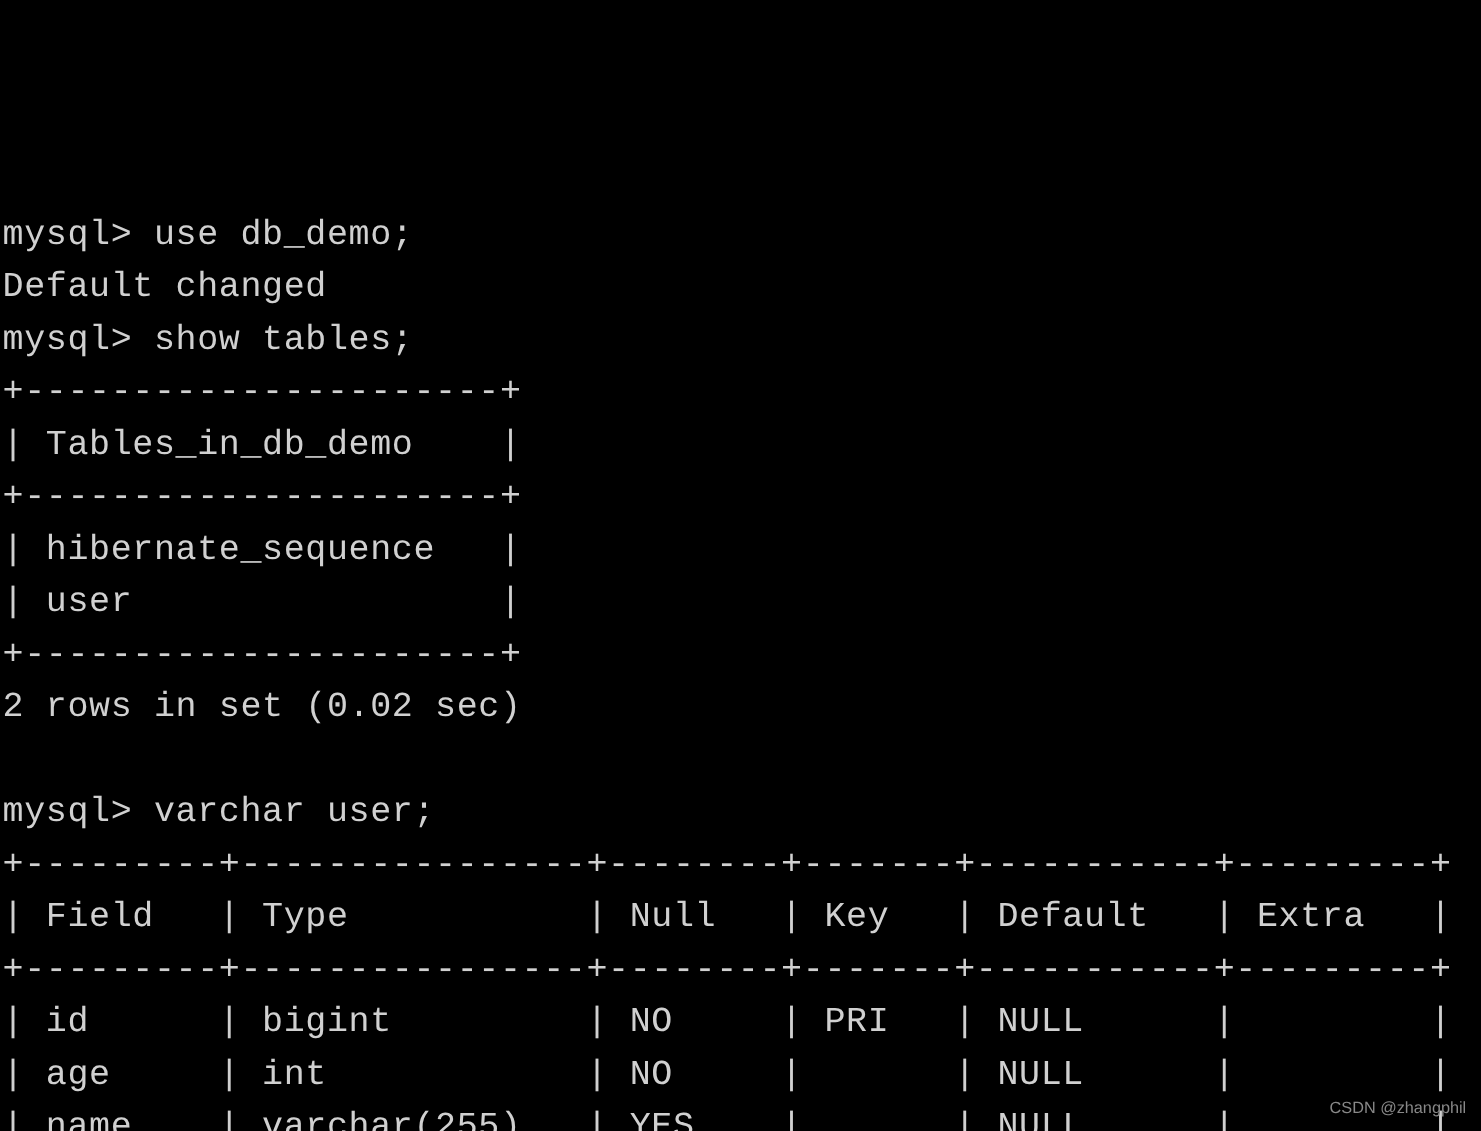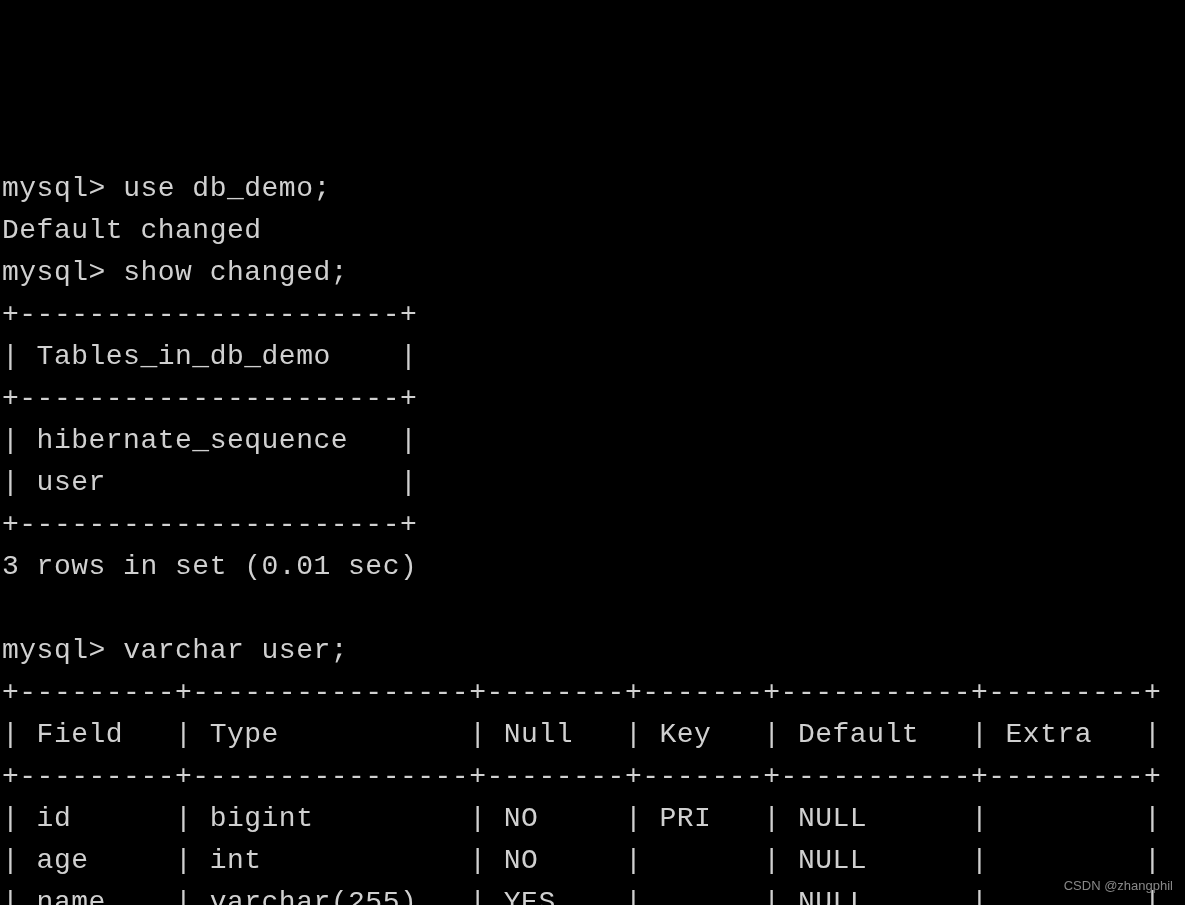--- a/index.html
+++ b/index.html
@@ -32,28 +32,28 @@
       text-align: center;
     }
   </style>
 </head>
 <body>
 
 
 
 <div class="terminal"><span>mysql&gt;</span> <span>use db_demo;</span>
 <span>Default changed</span>
-<span>mysql&gt;</span> <span>show changed;</span>
+<span>mysql&gt;</span> <span>show tables;</span>
 <span id="tables-box">+----------------------+
 | Tables_in_db_demo    |
 +----------------------+
 | hibernate_sequence   |
 | user                 |
 +----------------------+</span>
-<span>3 rows in set (0.01 sec)</span>
+<span>2 rows in set (0.02 sec)</span>
 
 <span>mysql&gt;</span> <span>varchar user;</span>
 <span id="describe-box">+---------+----------------+--------+-------+-----------+---------+
 | Field   | Type           | Null   | Key   | Default   | Extra   |
 +---------+----------------+--------+-------+-----------+---------+
 | id      | bigint         | NO     | PRI   | NULL      |         |
 | age     | int            | NO     |       | NULL      |         |
 | name    | varchar(255)   | YES    |       | NULL      |         |
 +---------+----------------+--------+-------+-----------+---------+</span>
 

